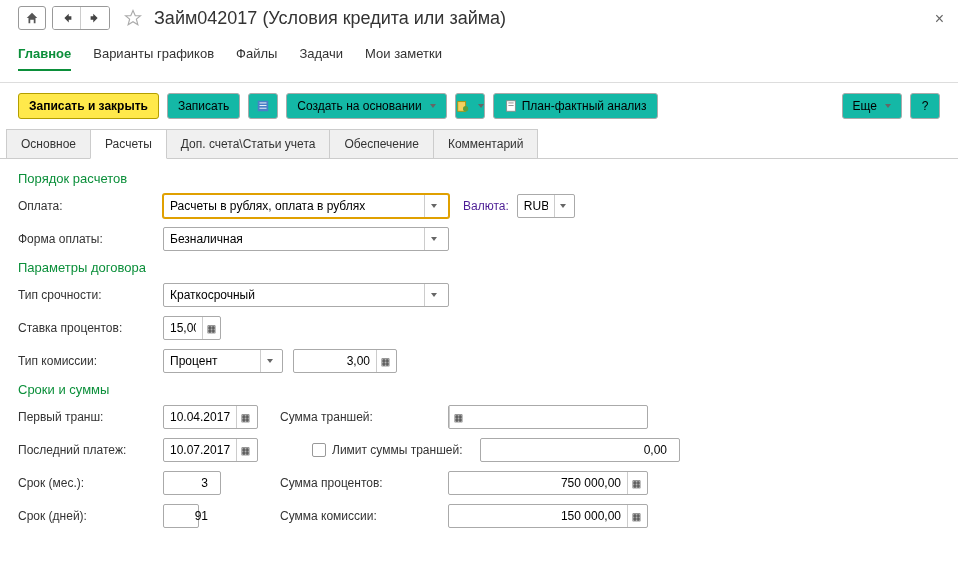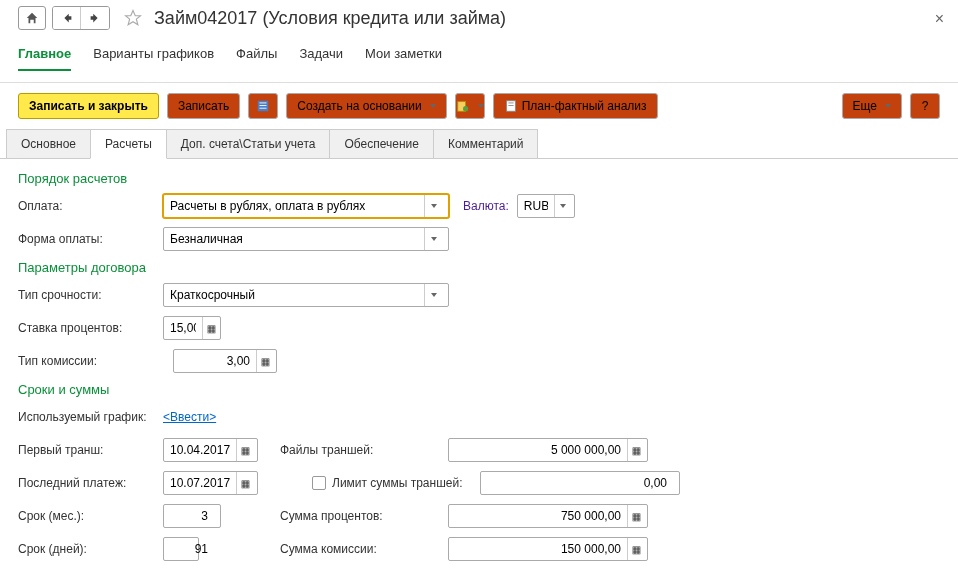--- a/index.html
+++ b/index.html
@@ -16,21 +16,21 @@
 .title { font-size: 18px; font-weight: normal; color: #333; margin-left: 4px; }
 .close-x { position: absolute; top: 10px; right: 14px; font-size: 16px; color: #666; cursor: pointer; }
 
 
 .nav-tabs { display: flex; gap: 22px; padding: 8px 18px 12px 18px; border-bottom: 1px solid #ddd; }
 .nav-tab { padding: 4px 0 8px 0; font-size: 13px; cursor: pointer; color: #333; }
 .nav-tab.active { color: #0b8f3a; font-weight: bold; border-bottom: 2px solid #0b8f3a; margin-bottom: -1px; }
 
 
 .toolbar { display: flex; align-items: center; gap: 8px; padding: 10px 18px; }
-.btn { border: 1px solid #aaa; border-radius: 3px; background: #c2410c; padding: 5px 10px; font-size: 12px; cursor: pointer; display: inline-flex; align-items: center; gap: 4px; height: 26px; }
+.btn { border: 1px solid #aaa; border-radius: 3px; background: #14b8a6; padding: 5px 10px; font-size: 12px; cursor: pointer; display: inline-flex; align-items: center; gap: 4px; height: 26px; }
 .btn-primary { background: #ffe94b; border-color: #b39e00; font-weight: bold; }
 .btn-icon { width: 30px; padding: 0; justify-content: center; }
 .btn-dropdown::after { content: ''; width: 0; height: 0; border-left: 3px solid transparent; border-right: 3px solid transparent; border-top: 4px solid #666; margin-left: 4px; }
 .toolbar-spacer { flex: 1; }
 .btn-more { display: flex; align-items: center; }
 .btn-help { width: 30px; padding: 0; justify-content: center; }
 
 
 .sub-tabs { display: flex; padding: 0 6px; border-bottom: 1px solid #ccc; }
 .sub-tab { padding: 7px 14px; border: 1px solid #ccc; border-bottom: none; background: #f0f0f0; cursor: pointer; font-size: 12px; margin-right: -1px; }
@@ -182,46 +182,45 @@
     <div class="form-row">
       <div class="label">Ставка процентов:</div>
       <div class="input-group num-right" style="width:58px">
         <input style="width: 38px;" value="15,00">
         <div class="calc-btn">▦</div>
       </div>
     </div>
 
     <div class="form-row">
       <div class="label">Тип комиссии:</div>
+      <div class="input-group" style="width:120px">
+        <input style="width: 96px;" value="Процент">
+        <div class="drop-btn"></div>
+      </div>
       <div style="width:10px"></div>
       <div class="input-group num-right" style="width:104px">
         <input style="width: 82px;" value="3,00">
         <div class="calc-btn">▦</div>
       </div>
     </div>
 
     <div class="section-title">Сроки и суммы</div>
 
-    <div class="form-row">
-      <div class="label" style="width:145px">Используемый график:</div>
-      <span class="link">&lt;Ввести&gt;</span>
-    </div>
 
     <div class="form-row two-col">
       <div class="col-left" style="display:flex;align-items:center">
         <div class="label" style="width:145px">Первый транш:</div>
         <div class="input-group" style="width:95px">
           <input style="width: 72px;" value="10.04.2017">
           <div class="cal-btn">▦</div>
         </div>
       </div>
       <div class="col-right">
-        <div class="label2">Файлы траншей:</div>
-        <div class="input-group num-right" style="width:200px">
-          <input style="width: 178px;" value="5 000 000,00">
+        <div class="label2">Сумма траншей:</div>
+        <div class="input-group num-right" style="width:200px">
           <div class="calc-btn">▦</div>
         </div>
       </div>
     </div>
 
     <div class="form-row two-col">
       <div class="col-left" style="display:flex;align-items:center">
         <div class="label" style="width:145px">Последний платеж:</div>
         <div class="input-group" style="width:95px">
           <input style="width: 72px;" value="10.07.2017">

